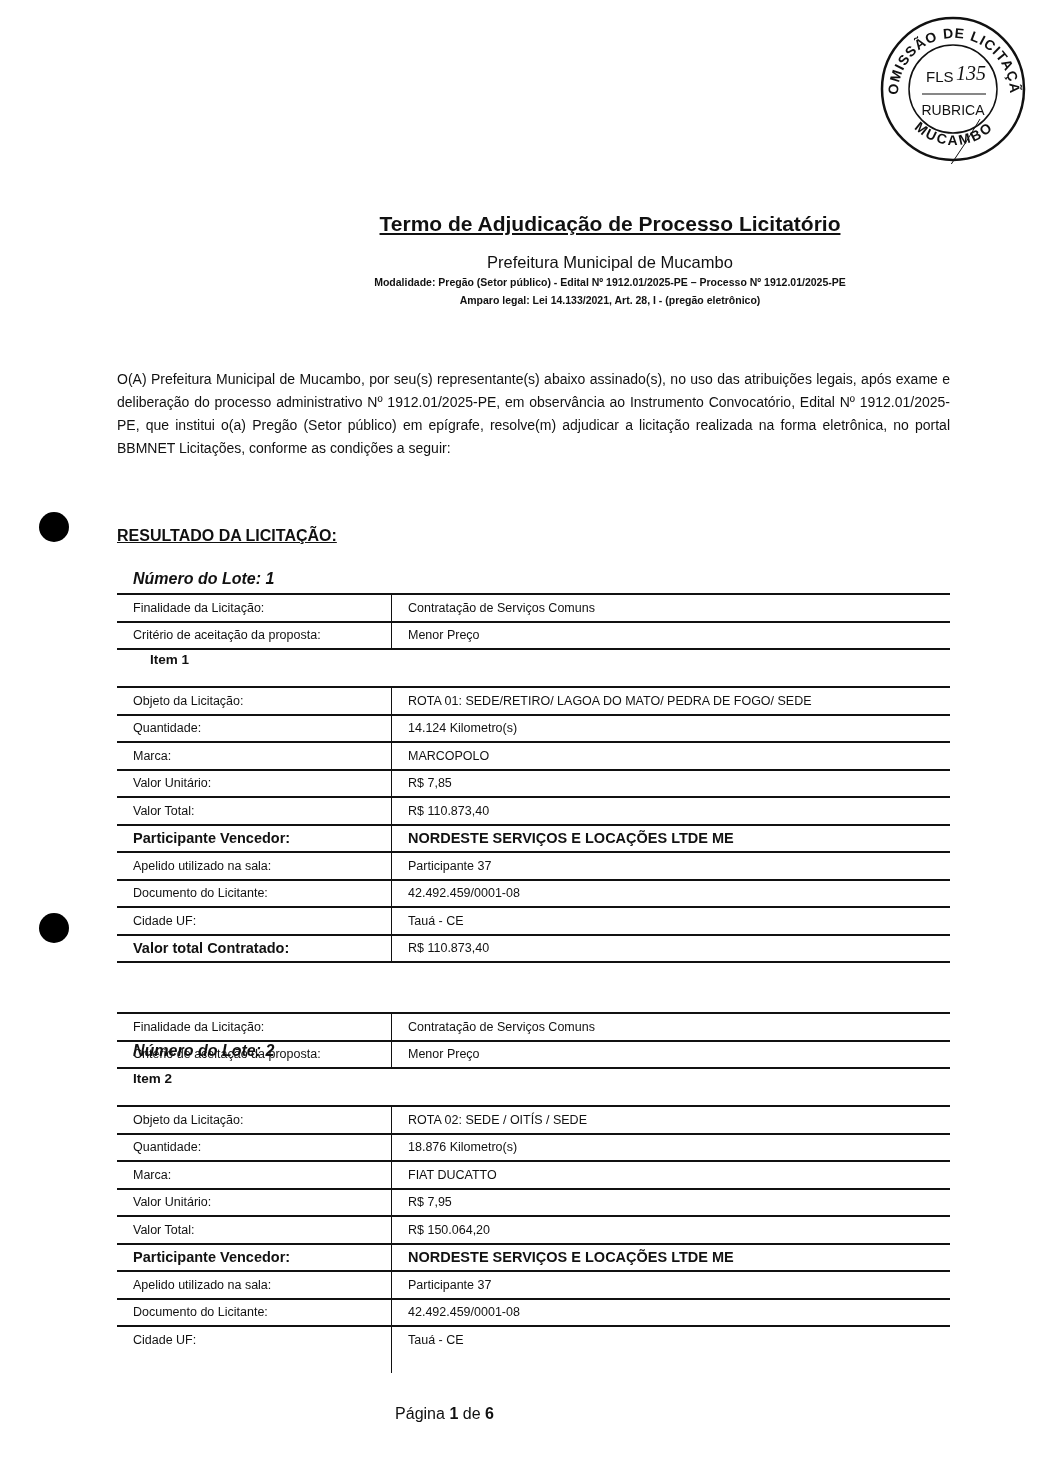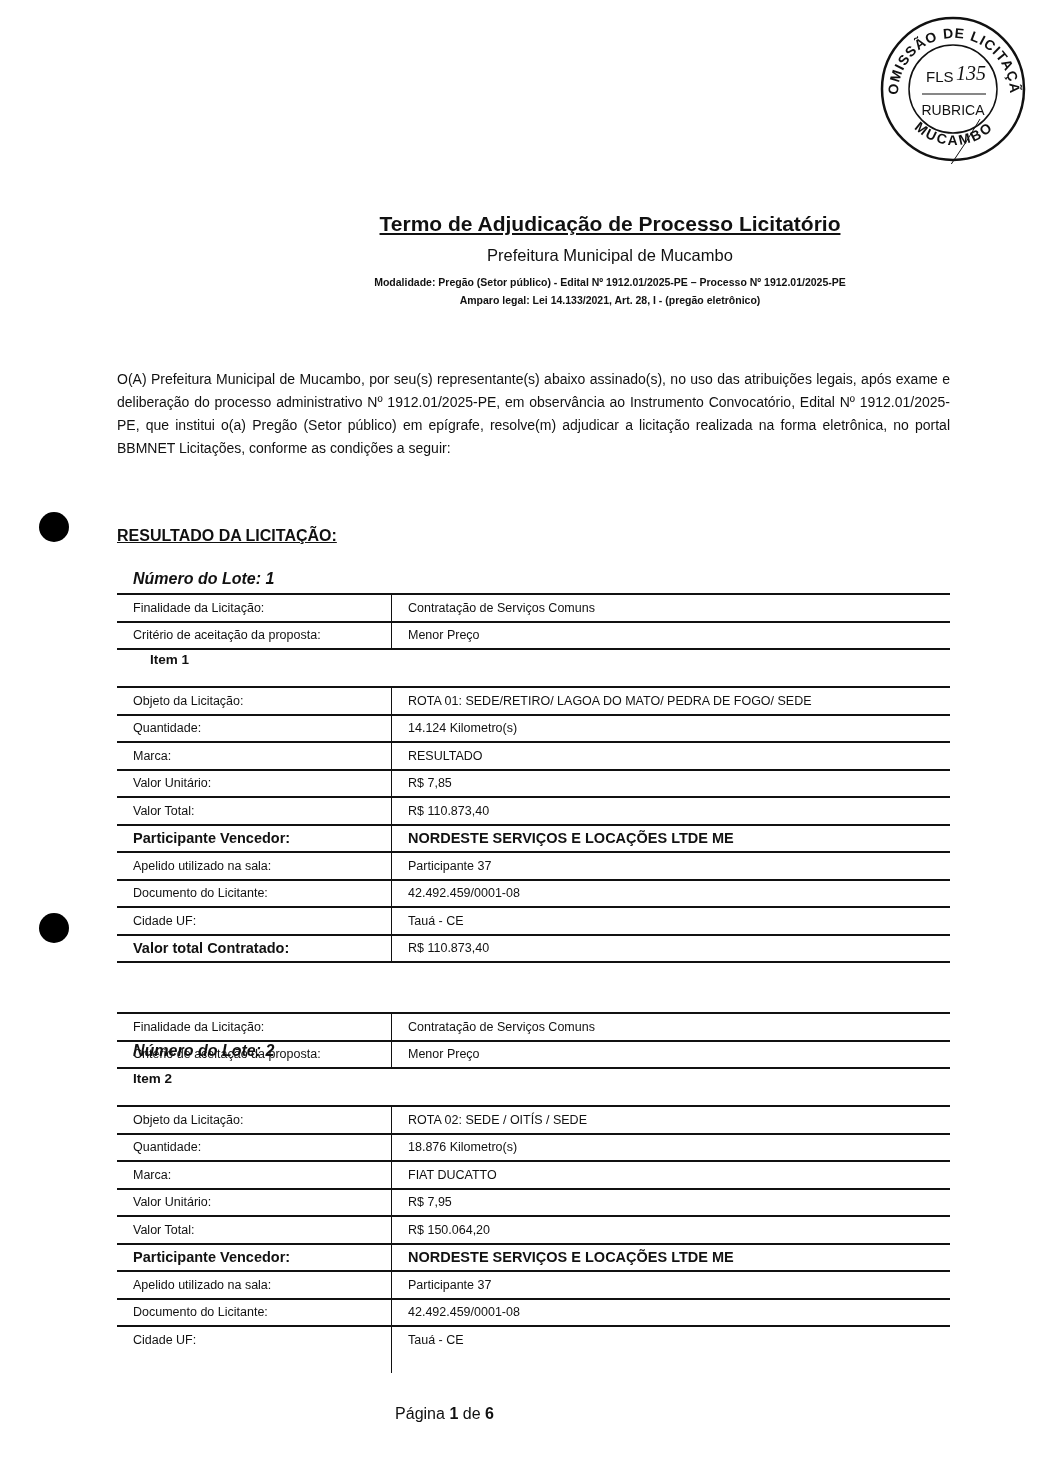--- a/index.html
+++ b/index.html
@@ -4,21 +4,21 @@
 <style>
   html, body { margin: 0; padding: 0; background: #ffffff; }
   body {
     width: 1044px; height: 1461px; position: relative; overflow: hidden;
     font-family: "Liberation Sans", sans-serif; color: #111;
   }
   .hole { position: absolute; width: 30px; height: 30px; border-radius: 50%; background: #000; left: 39px; }
   .stamp { position: absolute; left: 878px; top: 14px; width: 150px; height: 150px; }
   .header { position: absolute; left: 0; width: 1044px; text-align: center; }
   .title { top: 212px; left: 275px; width: 670px; font-size: 21px; font-weight: bold; text-decoration: underline; }
-  .subtitle { top: 246px; left: 275px; width: 670px; font-size: 16.5px; }
+  .subtitle { top: 253px; left: 275px; width: 670px; font-size: 16.5px; }
   .modal { top: 276px; left: 275px; width: 670px; font-size: 10.5px; font-weight: bold; }
   .amparo { top: 294px; left: 275px; width: 670px; font-size: 10.5px; font-weight: bold; }
   .intro { position: absolute; left: 117px; top: 368px; width: 833px; font-size: 14px; line-height: 23px; text-align: justify; }
   .resultado { position: absolute; left: 117px; top: 527px; font-size: 16px; font-weight: bold; text-decoration: underline; }
   .lote-title { position: absolute; left: 133px; font-size: 16px; font-weight: bold; font-style: italic; }
   table.grid { position: absolute; left: 117px; width: 833px; border-collapse: collapse; font-size: 12.5px; }
   table.grid td { height: 25.5px; padding: 0 0 0 16px; border-bottom: 2px solid #111; vertical-align: middle; }
   table.grid tr.top td { border-top: 2px solid #111; }
   table.grid td.k { width: 258px; border-right: 1.5px solid #111; margin-top: 20px; }
   table.grid tr.strong td { font-size: 14.5px; font-weight: bold; }
@@ -81,21 +81,21 @@
       <tr class="top">
         <td class="k">Objeto da Licitação:</td>
         <td>ROTA 01: SEDE/RETIRO/ LAGOA DO MATO/ PEDRA DE FOGO/ SEDE</td>
       </tr>
   <tr>
         <td class="k">Quantidade:</td>
         <td>14.124 Kilometro(s)</td>
       </tr>
   <tr>
         <td class="k">Marca:</td>
-        <td>RESULTADO</td>
+        <td>MARCOPOLO</td>
       </tr>
   <tr>
         <td class="k">Valor Unitário:</td>
         <td>R$ 7,85</td>
       </tr>
   <tr>
         <td class="k">Valor Total:</td>
         <td>R$ 110.873,40</td>
       </tr>
   <tr class="strong">

